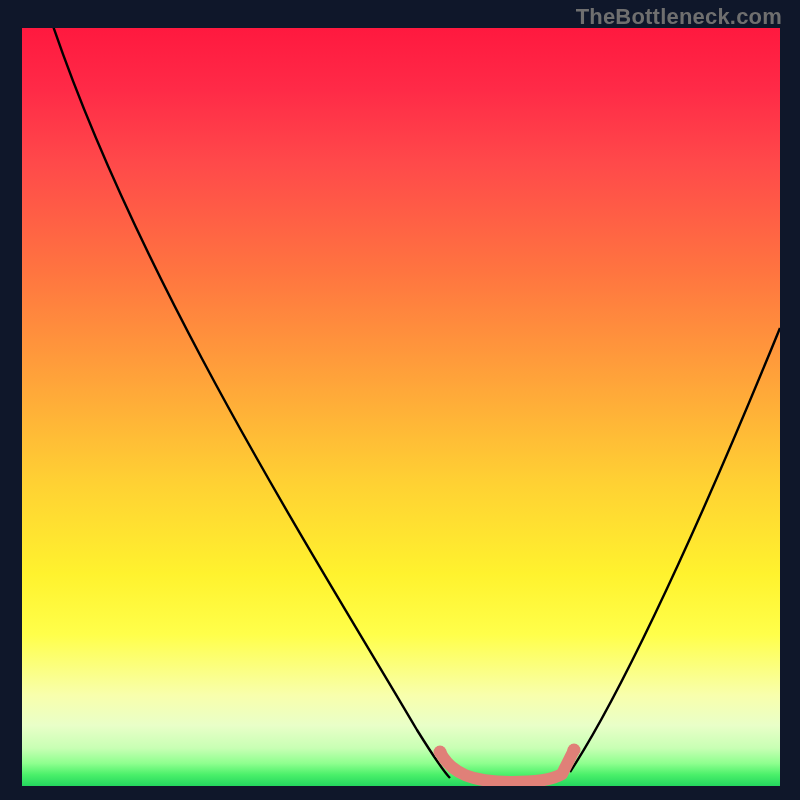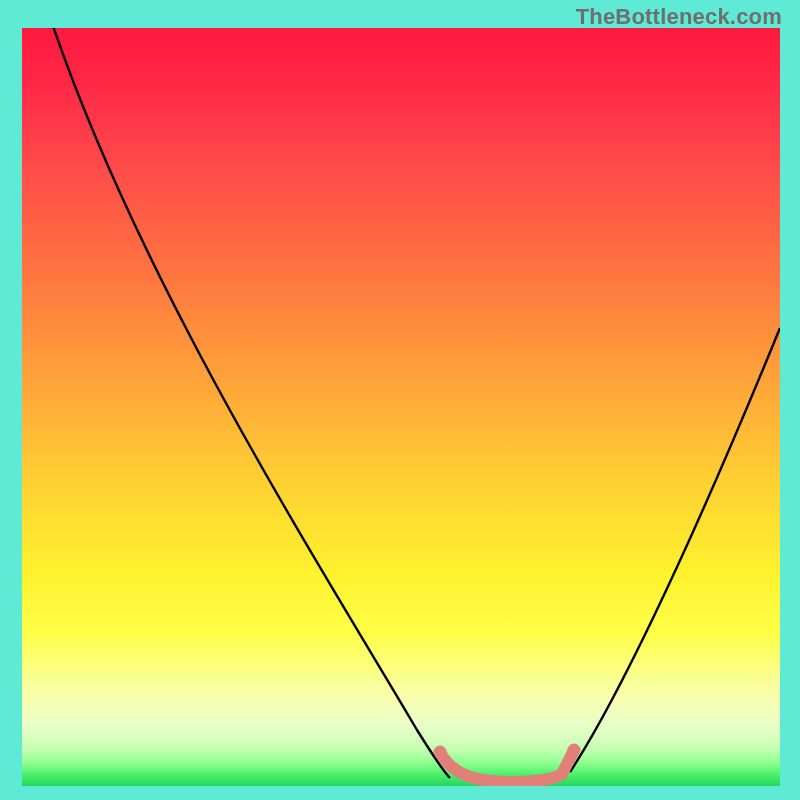--- a/index.html
+++ b/index.html
@@ -8,21 +8,21 @@
     width: 800px;
     height: 800px;
     background: #000;
     overflow: hidden;
     font-family: Arial, Helvetica, sans-serif;
   }
   .stage {
     position: relative;
     width: 800px;
     height: 800px;
-    background: #5eead4;
+    background: #0f172a;
   }
   .watermark {
     position: absolute;
     top: 4px;
     right: 18px;
     color: #6f6f6f;
     font-size: 22px;
     font-weight: 600;
     letter-spacing: 0.2px;
     z-index: 10;

